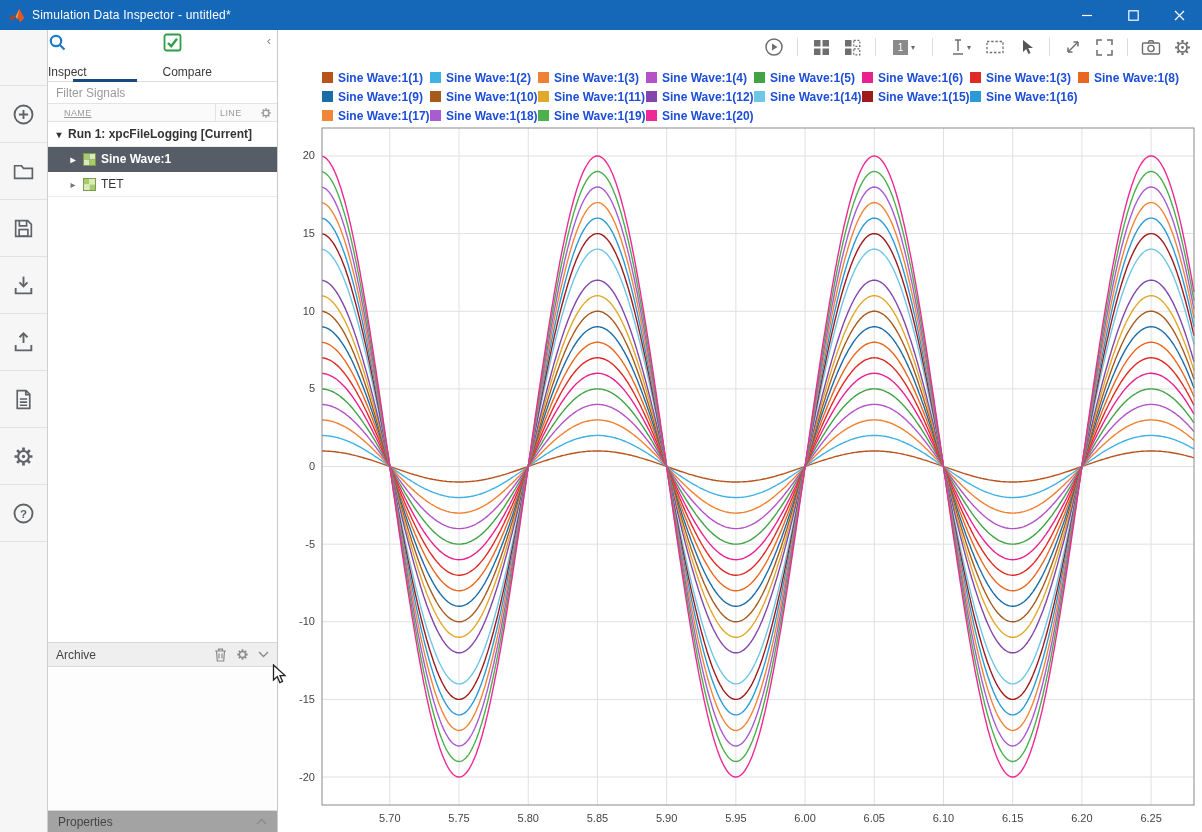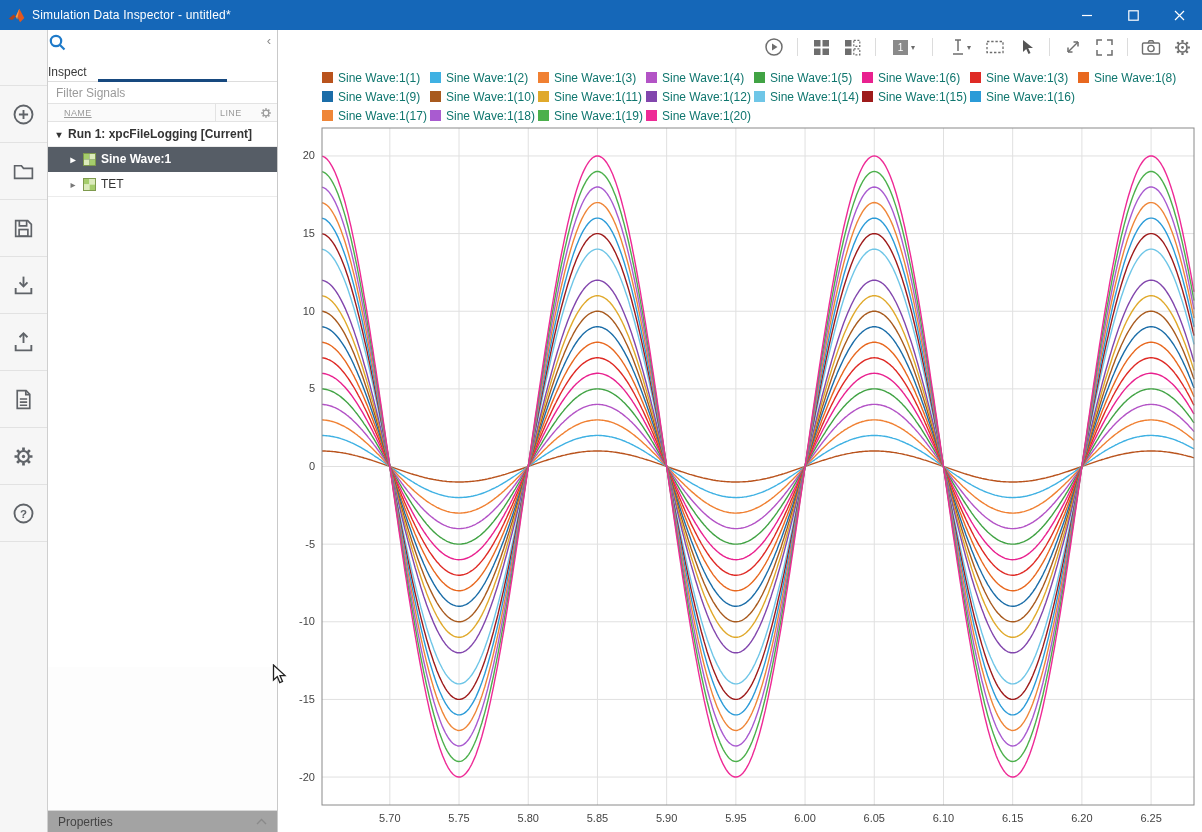--- a/index.html
+++ b/index.html
@@ -59,21 +59,21 @@
   .plot-toolbar{height:34px;display:flex;align-items:center;justify-content:flex-end;padding-right:8px;gap:7px;flex:none;}
   .ptool{width:24px;height:24px;display:flex;align-items:center;justify-content:center;}
   .psep{width:1px;height:18px;background:#dcdcdc;margin:0 4px;}
   .sublayout{display:flex;align-items:center;gap:3px;}
   .sublayout-box{width:15px;height:15px;background:#8a8a8a;color:#fff;font-size:10px;display:flex;
        align-items:center;justify-content:center;}
   .caret{font-size:8px;color:#6b6b6b;}
 
   .legend{padding:4px 0 0 44px;height:62px;flex:none;}
   .legend-row{display:flex;height:19px;align-items:center;}
-  .legend-item{width:108px;display:flex;align-items:center;gap:5px;font-size:12px;color:#0f766e;white-space:nowrap;}
+  .legend-item{width:108px;display:flex;align-items:center;gap:5px;font-size:12px;color:#1d4ed8;white-space:nowrap;font-weight:bold;}
   .swatch{width:11px;height:11px;flex:none;display:inline-block;}
 
   .plot-wrap{flex:1;min-height:0;position:relative;}
 
   .mouse-cursor{position:absolute;left:272px;top:664px;z-index:50;pointer-events:none;}
 </style>
 </head>
 <body>
 
 <div class="window">
@@ -198,20 +198,31 @@
           <span>
             <svg width="19" height="19" viewBox="0 0 19 19">
                 <g stroke="#1e7ac9" stroke-width="2.2" fill="none">
               <circle cx="8" cy="8" r="5.2"></circle>
                   <path d="M12 12l4.5 4.5"></path>
                 </g>
               </svg>
           </span>
           <span>Inspect</span>
         </div>
+        <div class="tab">
+          <span>
+            <svg width="19" height="19" viewBox="0 0 19 19">
+                <g fill="none" stroke="#2f9e49">
+              <rect x="1.5" y="1.5" width="16" height="16" rx="2" stroke-width="1.8" fill="#fff"></rect>
+              <path d="M5 10l3.2 3.2L14 5.8" stroke-width="2.4"></path>
+                </g>
+              </svg>
+          </span>
+          <span>Compare</span>
+        </div>
         <span class="collapse-btn">‹</span>
       </div>
 
       <input class="filter-input" placeholder="Filter Signals" style="">
 
       <div class="grid-header">
         <span class="col-name">NAME</span>
         <span class="col-line">LINE</span>
         <span class="hdr-gear">
           <svg width="12" height="12" viewBox="0 0 22 22">
@@ -249,20 +260,47 @@
               <rect x="6.5" y="1" width="5.5" height="5.5" fill="#dcebbc"></rect>
               <rect x="1" y="6.5" width="5.5" height="5.5" fill="#dcebbc"></rect>
               <rect x="6.5" y="6.5" width="5.5" height="5.5" fill="#a5cd6b"></rect>
               <rect x="0.5" y="0.5" width="12" height="12" fill="none" stroke="#7e9a4d"></rect>
               </svg>
           </span>
           <span>TET</span>
         </div>
       </div>
 
+      <div class="archive-bar">
+        <span>Archive</span>
+        <span class="bar-icons">
+          <span>
+            <svg width="13" height="14" viewBox="0 0 13 14">
+                <g fill="none" stroke="#8a8a8a" stroke-width="1.2">
+              <path d="M1 3h11M4.5 3V1.2h4V3"></path>
+                  <path d="M2.5 3l.8 10h6.4l.8-10"></path>
+                  <path d="M5 5.5v5M8 5.5v5"></path>
+                </g>
+              </svg>
+          </span>
+          <span>
+            <svg width="13" height="13" viewBox="0 0 22 22">
+                <g stroke="#8a8a8a" fill="none">
+              <circle cx="11" cy="11" r="5.2" stroke-width="2.4"></circle>
+              <path stroke-width="3" d="M16.8 11h3M5.2 11h-3M11 16.8v3M11 5.2v-3M15.1 15.1l2.1 2.1M6.9 6.9L4.8 4.8M15.1 6.9l2.1-2.1M6.9 15.1l-2.1 2.1"></path>
+                </g>
+              </svg>
+          </span>
+          <span>
+            <svg width="11" height="7" viewBox="0 0 11 7">
+                <path d="M1 1l4.5 4.5L10 1" fill="none" stroke="#8a8a8a" stroke-width="1.4"></path>
+              </svg>
+          </span>
+        </span>
+      </div>
       <div class="archive-area"></div>
 
       <div class="properties-bar">
         <span>Properties</span>
         <span class="chev">
           <svg width="11" height="7" viewBox="0 0 11 7">
               <path d="M1 6l4.5-4.5L10 6" fill="none" stroke="#8a8a8a" stroke-width="1.4"></path>
             </svg>
         </span>
       </div>

